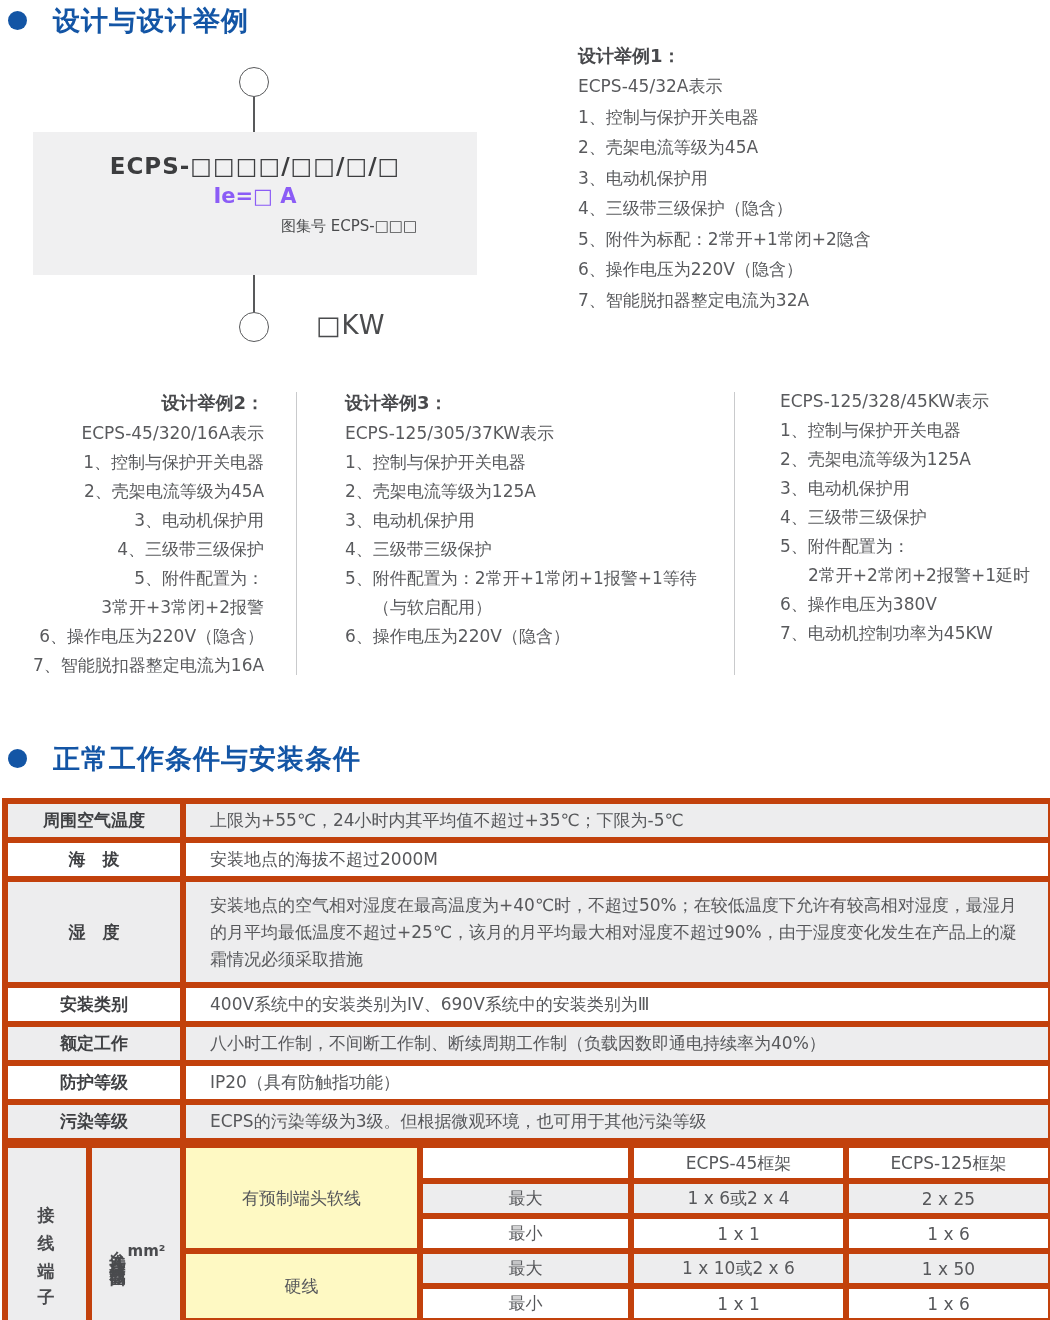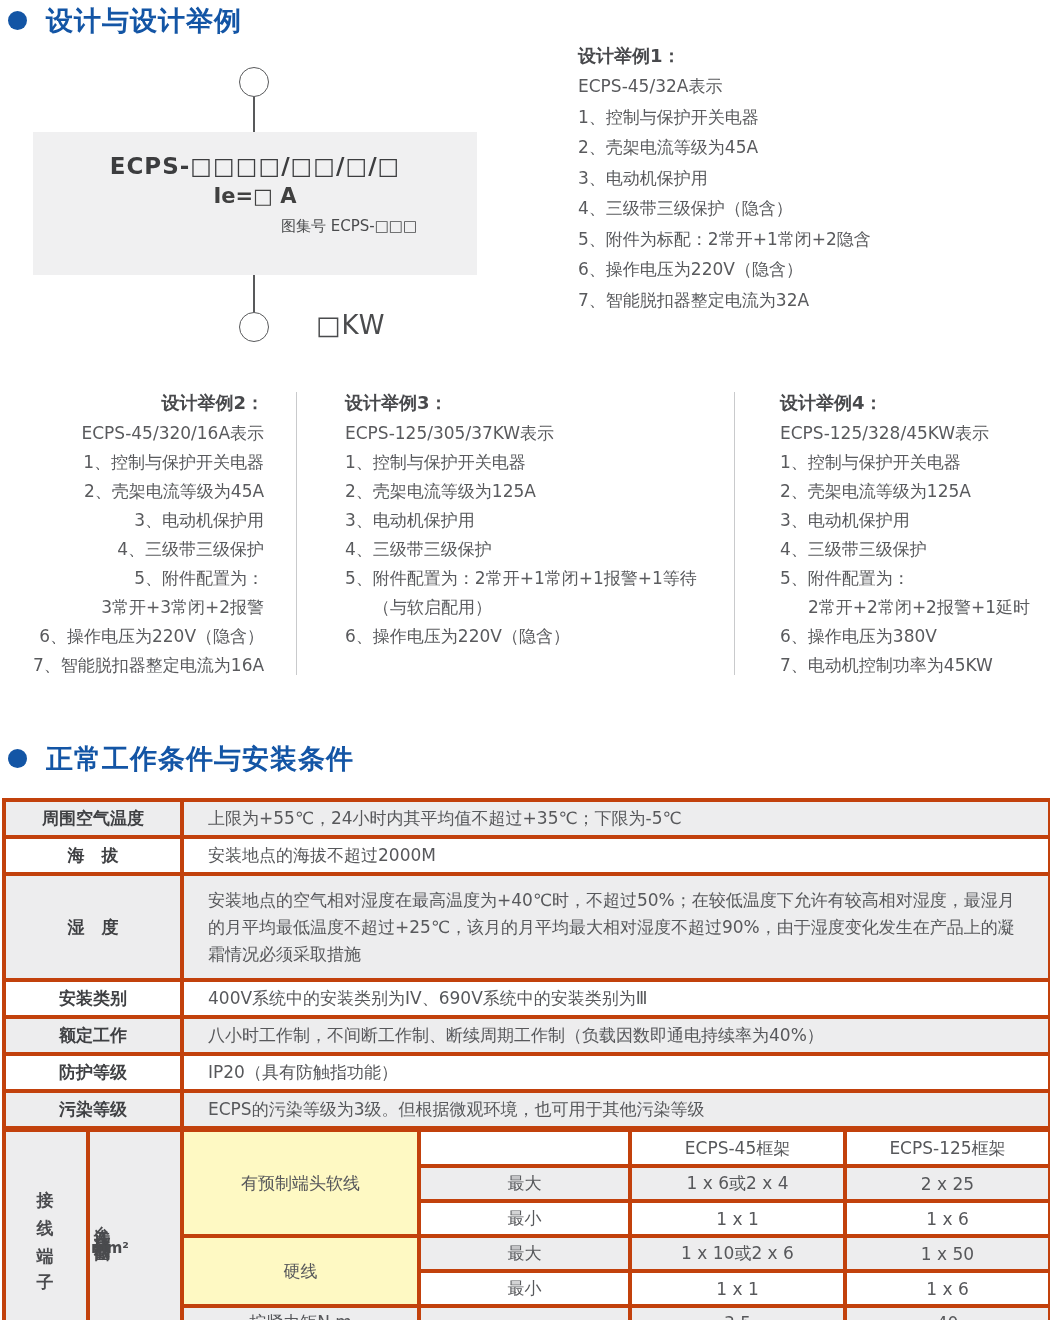--- a/index.html
+++ b/index.html
@@ -1,36 +1,36 @@
 <!DOCTYPE html>
 <html><head>
 <meta charset="utf-8">
 <style>
   html,body{margin:0;padding:0;background:#ffffff;}
   body{font-family:"DejaVu Sans","Liberation Sans",sans-serif;}
   .page{position:relative;width:1050px;height:1320px;background:#ffffff;overflow:hidden;}
 
   
-  .sec-title{position:absolute;display:flex;align-items:center;gap:19px;}
+  .sec-title{position:absolute;display:flex;align-items:center;gap:26px;}
   .sec-title .bullet{width:19px;height:19px;border-radius:50%;background:#1355a5;flex:0 0 auto;}
   .sec-title h1{margin:0;font-size:27px;font-weight:bold;color:#1355a5;letter-spacing:1px;line-height:1.1;}
   .sec1{left:8px;top:6px;}
   .sec2{left:8px;top:744px;}
 
   
   .diagram{position:absolute;left:33px;top:55px;width:444px;height:295px;color:#434446;}
   .circ{position:absolute;width:30px;height:30px;border:1.6px solid #58595b;border-radius:50%;background:#fff;box-sizing:border-box;}
   .circ.top{left:206px;top:12px;}
   .circ.bot{left:206px;top:257px;}
   .vline{position:absolute;width:1.6px;background:#58595b;}
   .v1{left:220px;top:42px;height:35px;}
   .v2{left:220px;top:220px;height:37px;}
   .dbox{position:absolute;left:0;top:77px;width:444px;height:143px;background:#f0f0f1;}
   .dbox .model{margin-top:21px;text-align:center;font-size:23px;font-weight:bold;letter-spacing:1px;color:#3c3d3f;}
-  .dbox .ie{margin-top:5px;text-align:center;font-size:21px;font-weight:bold;color:#404040;}
+  .dbox .ie{margin-top:5px;text-align:center;font-size:21px;font-weight:bold;color:#8b5cf6;}
   .dbox .atlas{margin-top:9px;margin-left:248px;font-size:15px;color:#4a4b4d;}
   .kw{position:absolute;left:283px;top:255px;font-size:26px;color:#4a4b4d;letter-spacing:1px;}
 
   
   .example .ex-title{font-size:18px;font-weight:bold;color:#48494c;line-height:31px;}
   .ex-line{font-size:17px;color:#595a5d;line-height:30.5px;white-space:nowrap;}
   .ex1{position:absolute;left:578px;top:40px;}
   .ex-col{position:absolute;top:387px;}
   .ex-col .ex-line{line-height:29px;}
   .ex-col .ex-title{line-height:32px;}
@@ -38,32 +38,32 @@
   .ex3{left:345px;}
   .ex4{left:780px;}
   .ex-line.indent{padding-left:28px;}
   .divider{position:absolute;top:392px;height:283px;width:1px;background:#c9cacc;}
   .d1{left:296px;}
   .d2{left:734px;}
 
   
   .tables{position:absolute;left:2px;top:798px;width:1046px;}
   table{border-collapse:collapse;table-layout:fixed;width:1046px;border:2px solid #85868a;}
-  td{border:4px solid #c2410c;font-size:17px;color:#57585b;overflow:hidden;}
+  td{border:6px solid #c2410c;font-size:17px;color:#57585b;overflow:hidden;}
   .term-table{margin-top:-2px;}
   tr.g{background:#ededee;}
   .lbl{width:178px;text-align:center;font-weight:bold;color:#3f4043;}
   .val{padding:3px 24px;line-height:27px;}
   .ctr{text-align:center;vertical-align:middle;}
   td.grayc{background:#ededee;}
   td.wcell{background:#fef9c3;}
   .vert{writing-mode:vertical-lr;text-orientation:upright;display:inline-block;color:#4a4b4e;font-weight:bold;}
   .vert.vspread{letter-spacing:28px;font-size:17px;}
   .vert.vtight{letter-spacing:3px;font-size:16px;font-weight:bold;}
-  .vwrap{display:flex;flex-direction:column;align-items:flex-start;justify-content:center;}
+  .vwrap{display:flex;flex-direction:row;align-items:center;justify-content:center;}
   .unit{font-size:15px;font-weight:bold;color:#4a4b4e;margin-top:2px;}
 </style>
 </head>
 <body>
 
 <div class="page">
 
   <div class="sec-title sec1">
     <span class="bullet"></span>
     <h1>设计与设计举例</h1>
@@ -117,21 +117,20 @@
     <div class="ex-line">3、电动机保护用</div>
     <div class="ex-line">4、三级带三级保护</div>
     <div class="ex-line">5、附件配置为：2常开+1常闭+1报警+1等待</div>
     <div class="ex-line indent">（与软启配用）</div>
     <div class="ex-line">6、操作电压为220V（隐含）</div>
   </div>
 
   <div class="divider d2"></div>
 
   <div class="example ex-col ex4">
-    <div class="ex-title">设计举例4：</div>
     <div class="ex-line">ECPS-125/328/45KW表示</div>
     <div class="ex-line">1、控制与保护开关电器</div>
     <div class="ex-line">2、壳架电流等级为125A</div>
     <div class="ex-line">3、电动机保护用</div>
     <div class="ex-line">4、三级带三级保护</div>
     <div class="ex-line">5、附件配置为：</div>
     <div class="ex-line indent">2常开+2常闭+2报警+1延时</div>
     <div class="ex-line">6、操作电压为380V</div>
     <div class="ex-line">7、电动机控制功率为45KW</div>
   </div>

